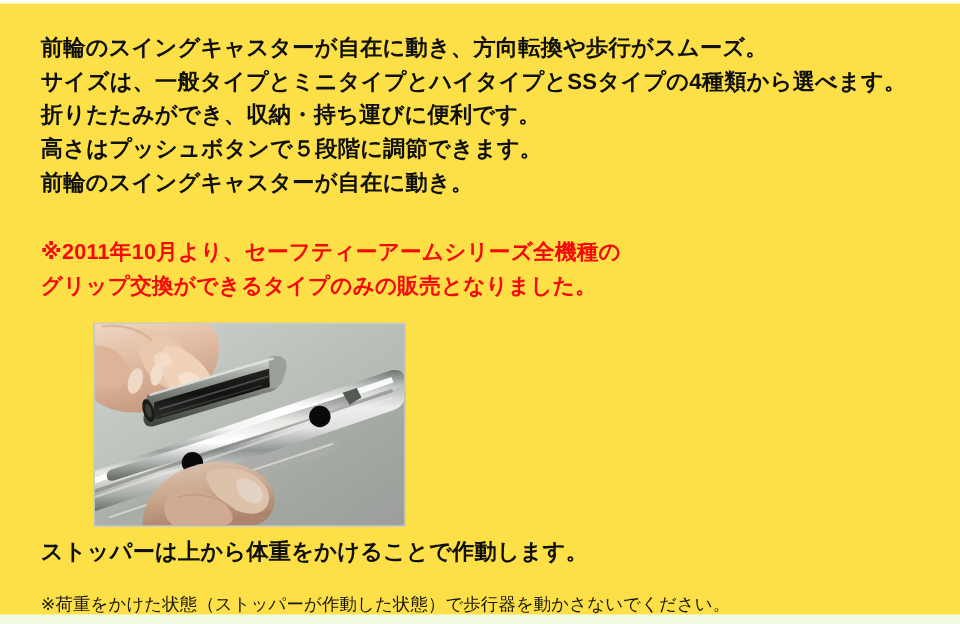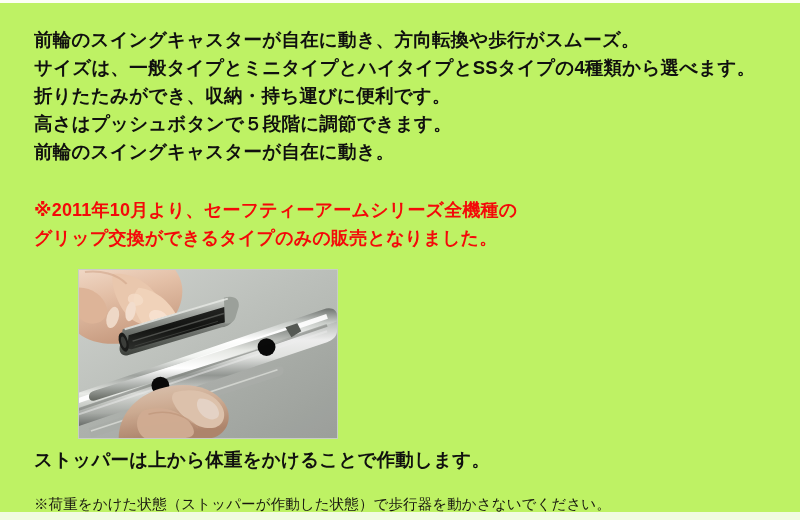--- a/index.html
+++ b/index.html
@@ -11,21 +11,21 @@
     height: 520px;
     background: #f1fbe1;
     font-family: "Liberation Sans", "DejaVu Sans", sans-serif;
     overflow: hidden;
     position: relative;
   }
   #page {
     position: relative;
     width: 800px;
     height: 512px;
-    background: #bef264;
+    background: #fde047;
     box-sizing: border-box;
   }
   
   #top-edge {
     position: absolute;
     left: 0;
     top: 0;
     width: 800px;
     height: 3px;
     background: #fbfff4;
@@ -80,21 +80,20 @@
     width: 100%;
     height: 100%;
   }
 
   
   #stopper-block {
     position: absolute;
     left: 34px;
     top: 447px;
     width: 740px;
-    font-family: Liberation Serif, serif;
   }
   #stopper-head {
     font-size: 18.5px;
     font-weight: bold;
     color: #10100f;
     line-height: 26px;
     letter-spacing: 0.2px;
     white-space: nowrap;
   }
   #stopper-note {

